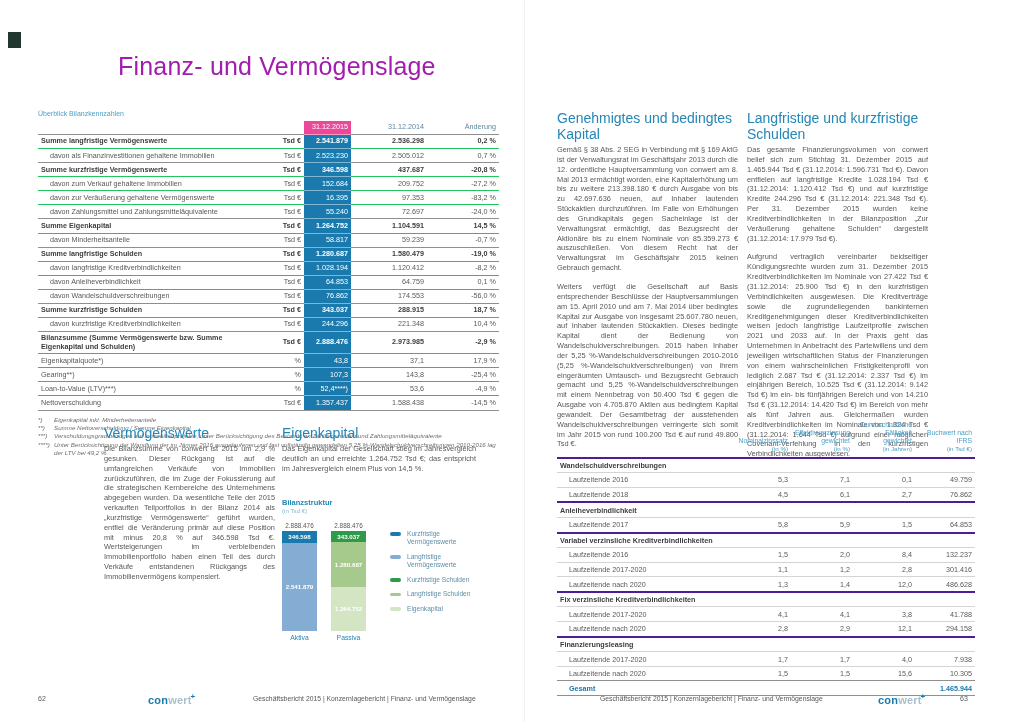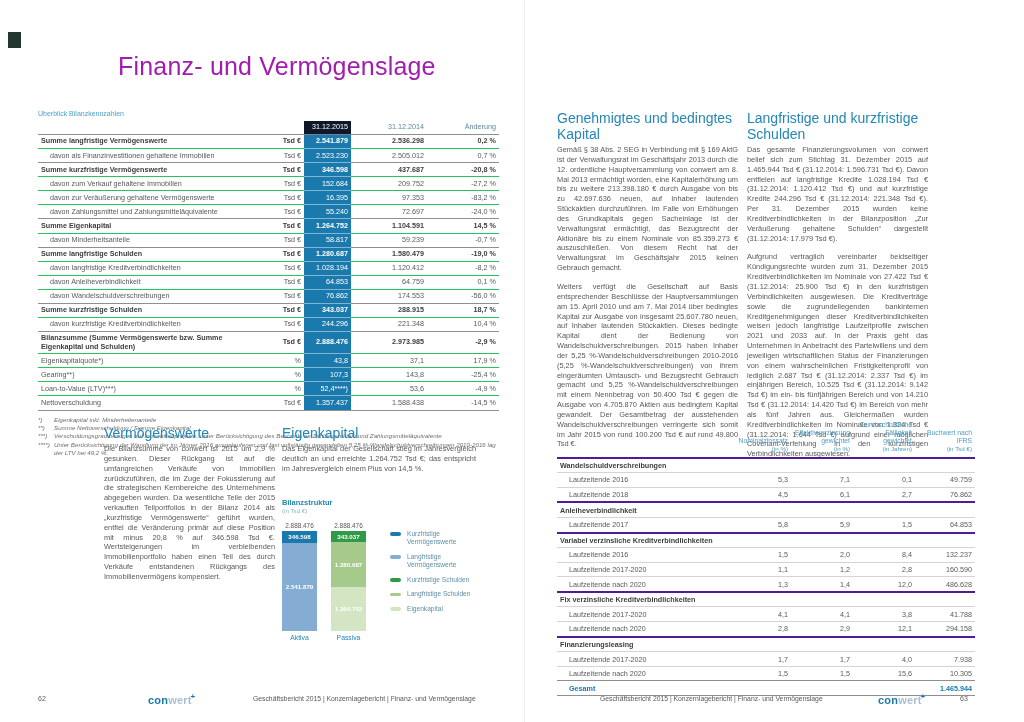--- a/index.html
+++ b/index.html
@@ -14,21 +14,21 @@
   
   .page-title { position:absolute; left:118px; top:52px; font-size:25px; font-weight:400; color:#a21caf; letter-spacing:0.2px; margin:0; }
 
   .lt-wrap { position:absolute; left:38px; top:110px; width:461px; }
   .lt-caption { font-size:7px; color:#4d9fc7; margin-bottom:4px; }
   table.bal { width:100%; border-collapse:collapse; table-layout:fixed; }
   table.bal col.c1 { width:226px; } table.bal col.c2 { width:40px; }
   table.bal col.c3 { width:47px; } table.bal col.c4 { width:76px; } table.bal col.c5 { width:72px; }
   table.bal th, table.bal td { font-size:7.2px; line-height:1.15; padding:2.4px 3px; vertical-align:middle; }
   table.bal thead th { border:none; font-weight:400; }
-  .h-2015 { background:#0f172a; color:#fff; text-align:right; font-weight:400 !important; }
+  .h-2015 { background:#ec4899; color:#fff; text-align:right; font-weight:400 !important; }
   .h-2014, .h-chg { color:#5d87a0; text-align:right; }
   table.bal tbody tr { border-top:1px solid #22c55e; }
   table.bal tbody tr.sum { border-top:1px solid #8f8f8f; }
   table.bal tbody tr.sum td { font-weight:bold; color:#3d3d3f; }
   table.bal tbody tr:last-child { border-bottom:1px solid #8f8f8f; }
   td.c-label { text-align:left; }
   tr.sub td.c-label { padding-left:12px; }
   td.c-unit, td.c-2014, td.c-chg { text-align:right; }
   td.c-2015 { background:#1a7aad; color:#fff !important; font-weight:normal; text-align:right; border-top:1px solid rgba(255,255,255,0.45); }
   .footnotes { margin-top:5px; }
@@ -421,21 +421,21 @@
           <td class="num">1,5</td>
           <td class="num">2,0</td>
           <td class="num">8,4</td>
           <td class="num">132.237</td>
         </tr>
         <tr class="frow">
           <td class="f-label">Laufzeitende 2017-2020</td>
           <td class="num">1,1</td>
           <td class="num">1,2</td>
           <td class="num">2,8</td>
-          <td class="num">160.590</td>
+          <td class="num">301.416</td>
         </tr>
         <tr class="frow">
           <td class="f-label">Laufzeitende nach 2020</td>
           <td class="num">1,3</td>
           <td class="num">1,4</td>
           <td class="num">12,0</td>
           <td class="num">486.628</td>
         </tr>
         <tr class="fsec">
           <td class="f-label" colspan="5">Fix verzinsliche Kreditverbindlichkeiten</td>

